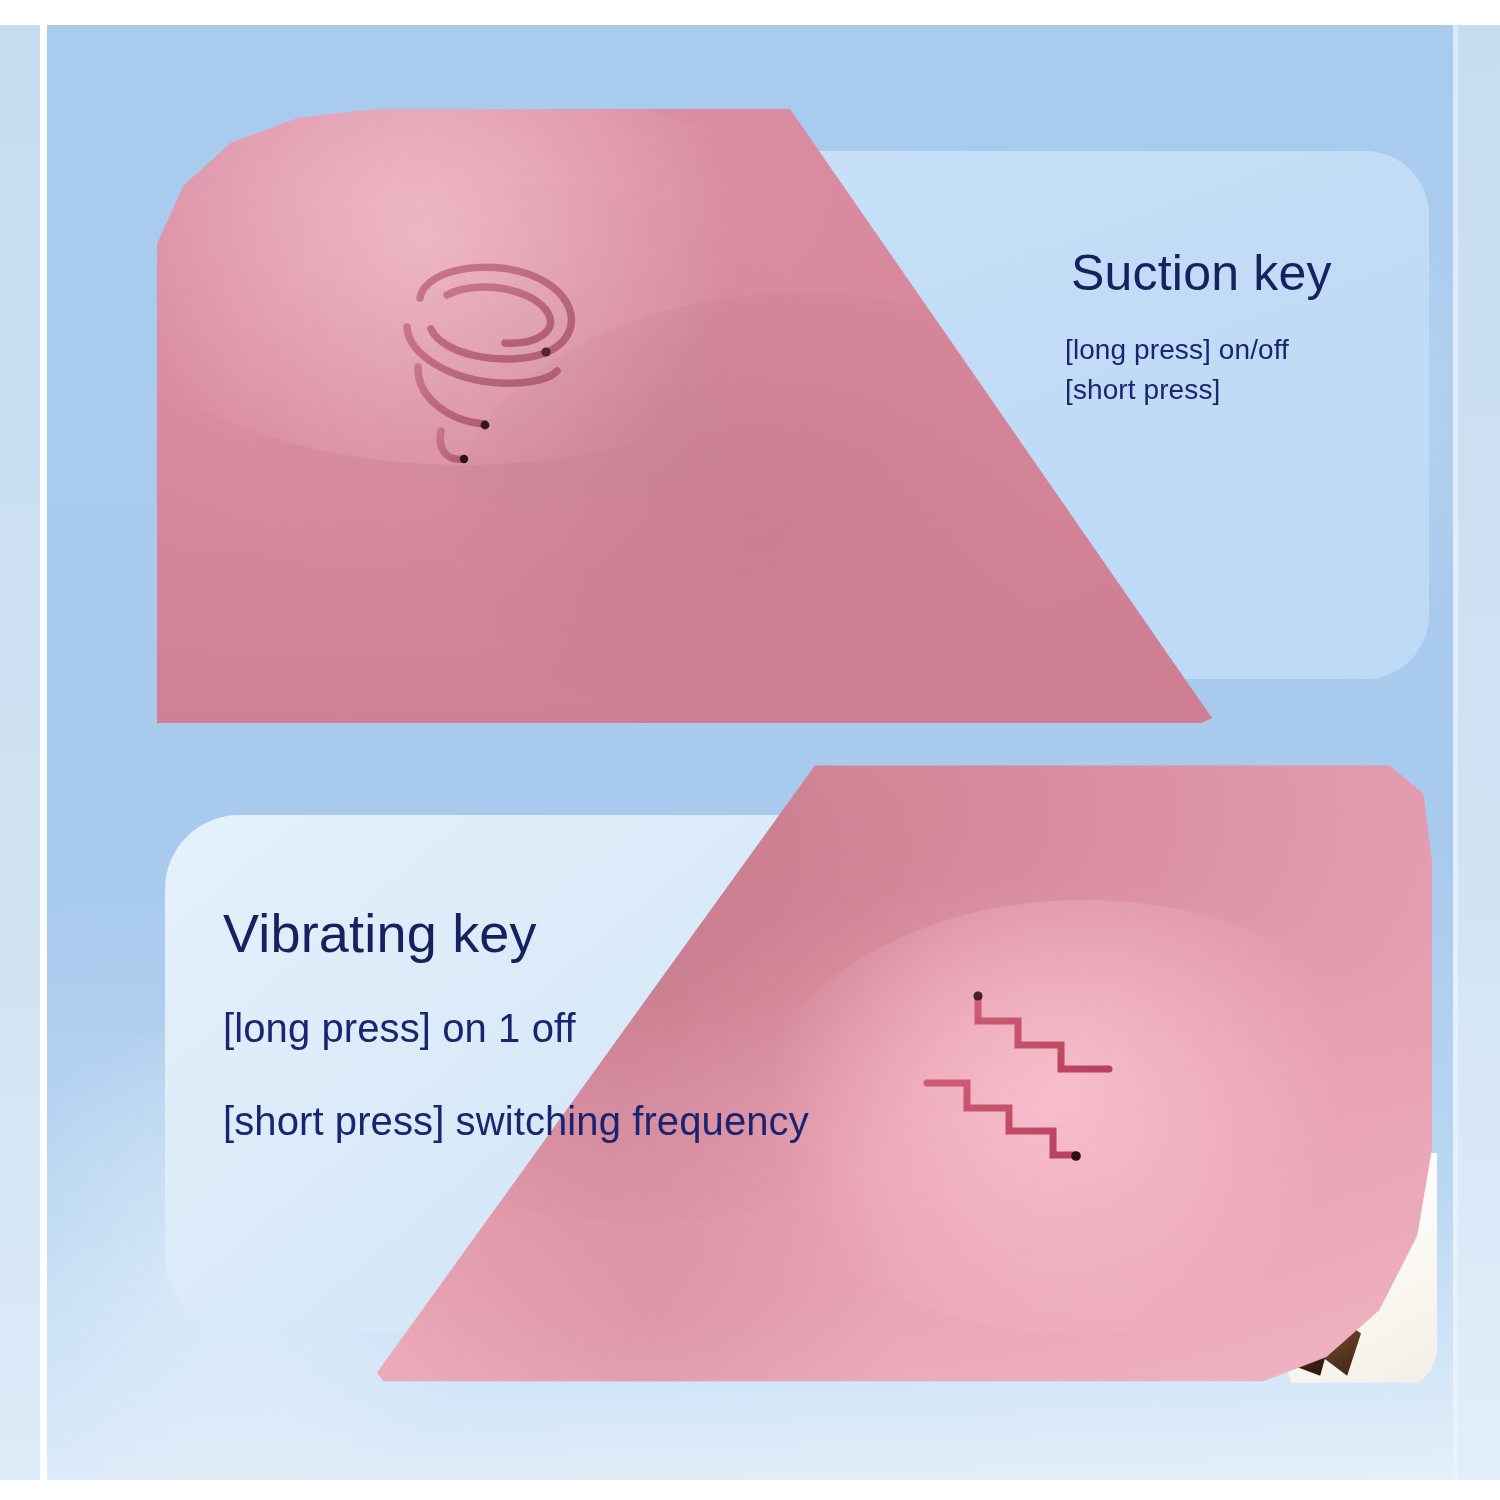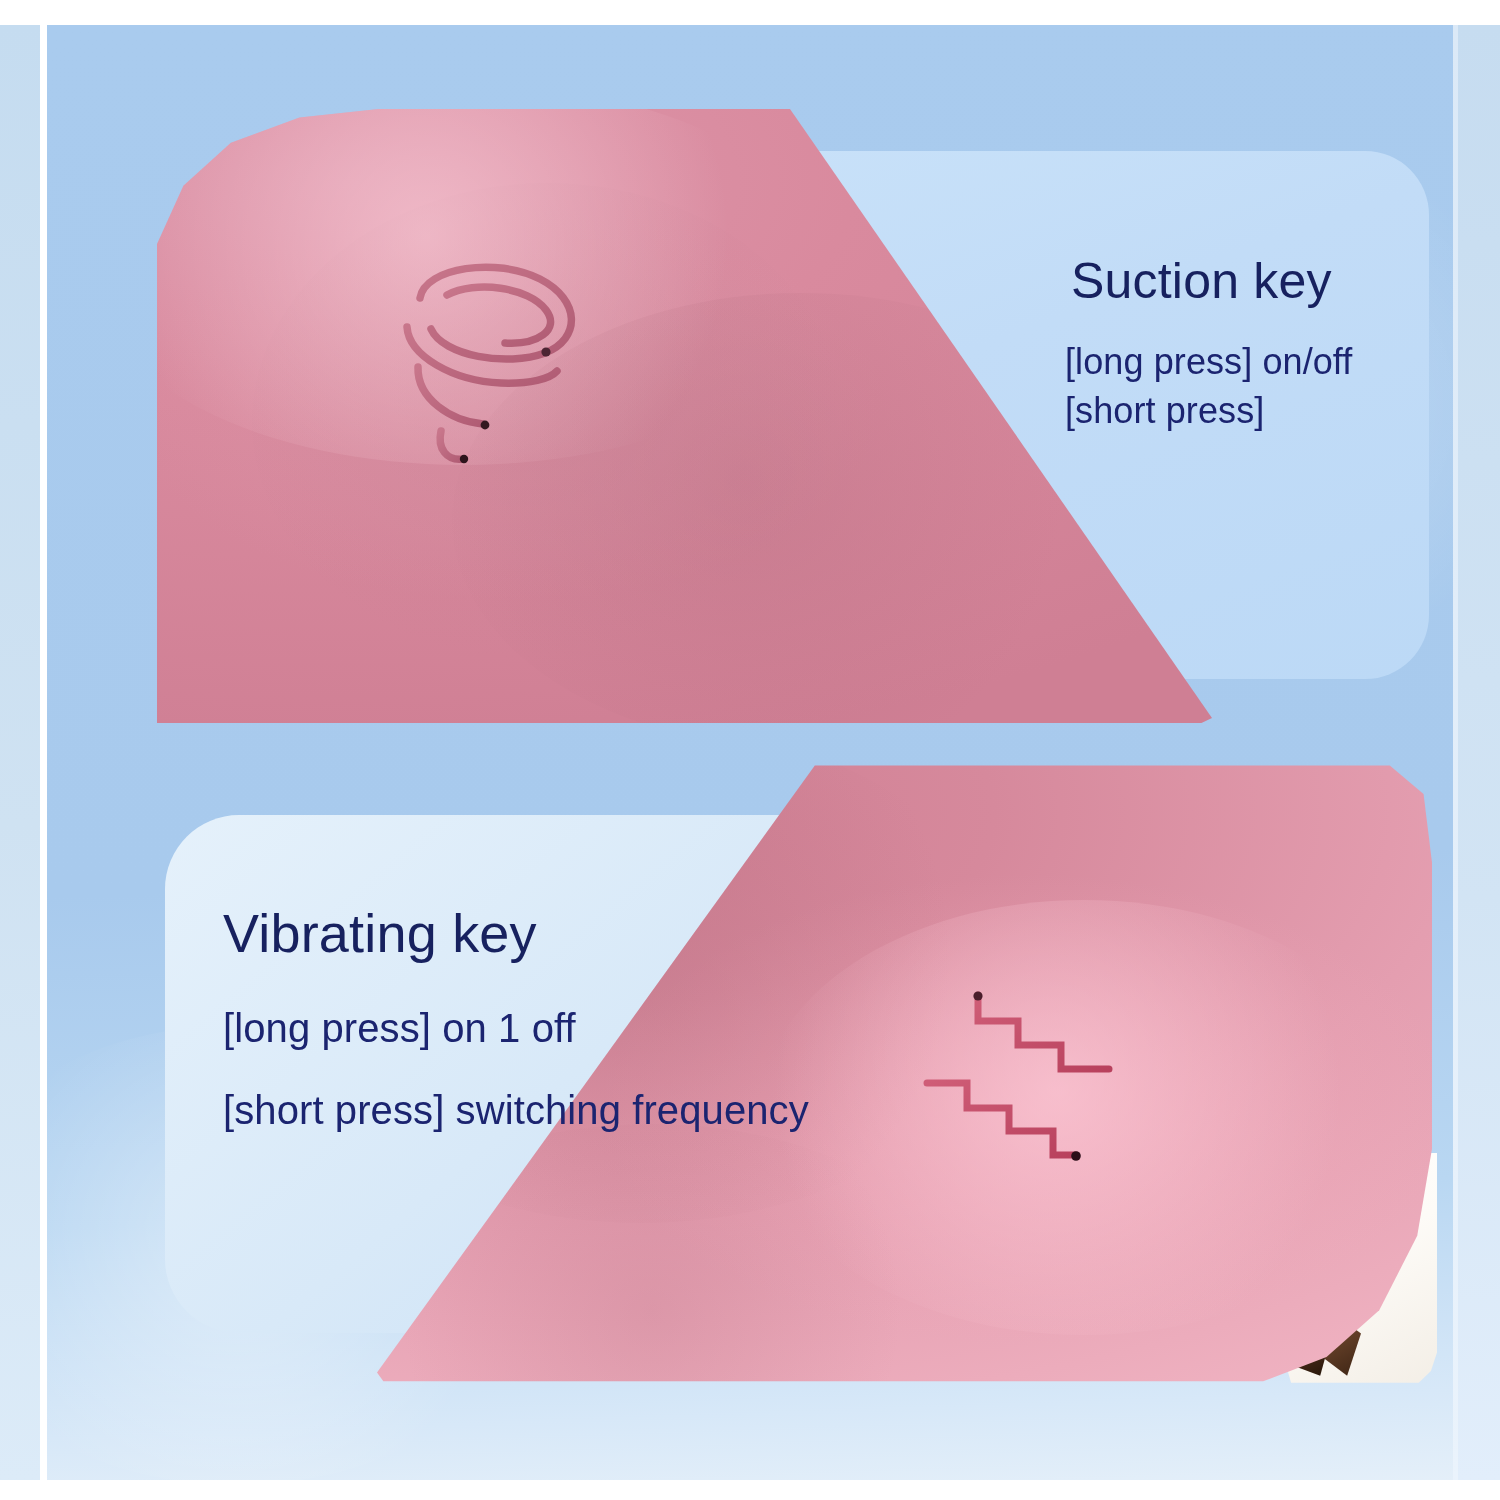--- a/index.html
+++ b/index.html
@@ -95,27 +95,27 @@
   .vibe-mark svg{display:block;width:100%;height:100%;}
 
   
   .txt-bot{position:absolute;left:176px;top:880px;width:700px;}
 
   
   .heading{color:#17215f;font-size:50px;line-height:1.06;font-weight:400;letter-spacing:.2px;
      white-space:nowrap;}
   .line{color:#1b2470;font-size:41px;line-height:1.12;font-weight:400;letter-spacing:.1px;
      white-space:nowrap;}
-  .txt-top .heading{font-size:50px;margin:8px 0 34px 6px;}
-  .txt-top .line{font-size:36px;}
+  .txt-top .heading{font-size:50px;margin:0 0 34px 6px;}
+  .txt-top .line{font-size:28px;}
   .txt-top .line.l1{margin-bottom:9px;}
   .txt-top .line.l2{margin-bottom:16px;}
   .txt-bot .heading{font-size:54px;margin:0 0 44px 0;}
   .txt-bot .line{font-size:40px;}
-  .txt-bot .line.l1{margin-bottom:37px;}
+  .txt-bot .line.l1{margin-bottom:48px;}
 </style>
 </head>
 <body>
 
 <div id="stage">
 
   <div class="canvas">
 
     <div class="glow-a"></div>
     <div class="glow-b"></div>

